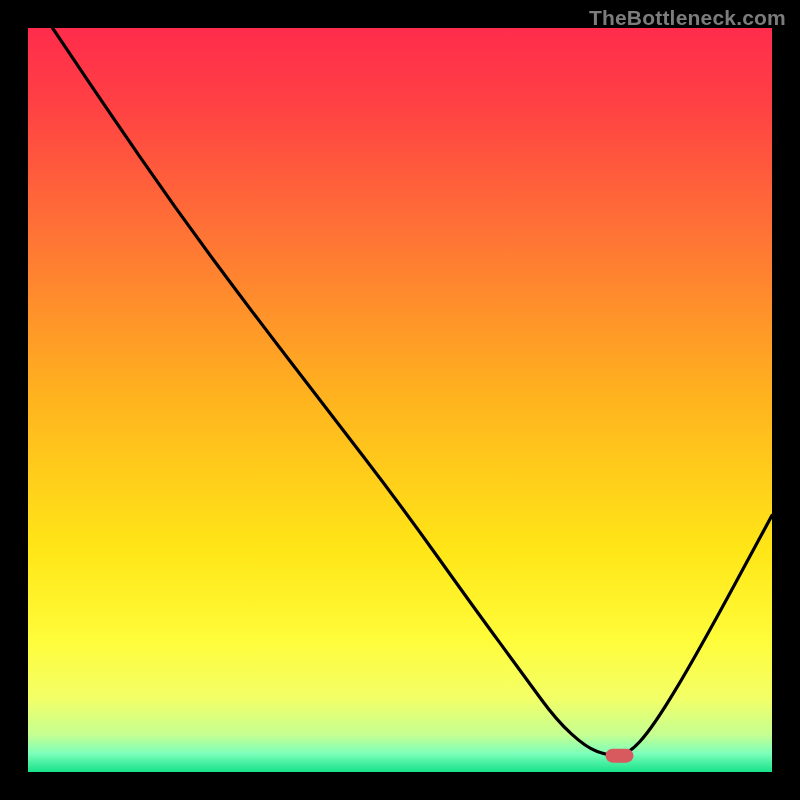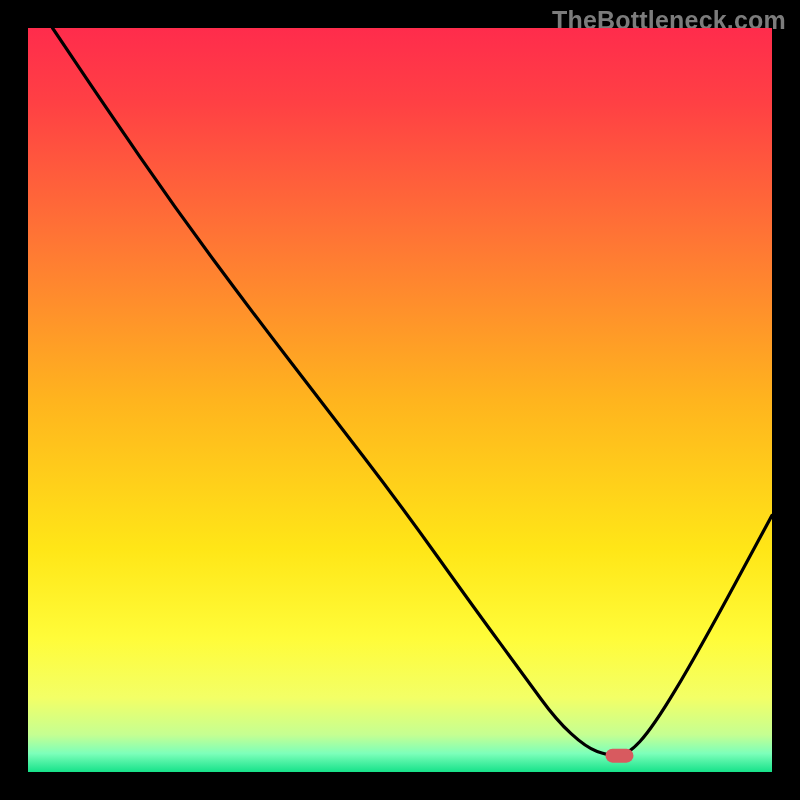--- a/index.html
+++ b/index.html
@@ -22,21 +22,21 @@
     top: 28px;
     width: 744px;
     height: 744px;
     overflow: hidden;
   }
   .watermark {
     position: absolute;
     top: 6px;
     right: 14px;
     font-family: Arial, Helvetica, sans-serif;
-    font-size: 25px;
+    font-size: 21px;
     font-weight: 600;
     color: #7c7c7c;
     letter-spacing: 0.2px;
   }
   svg {
     display: block;
   }
 </style>
 </head>
 <body>

